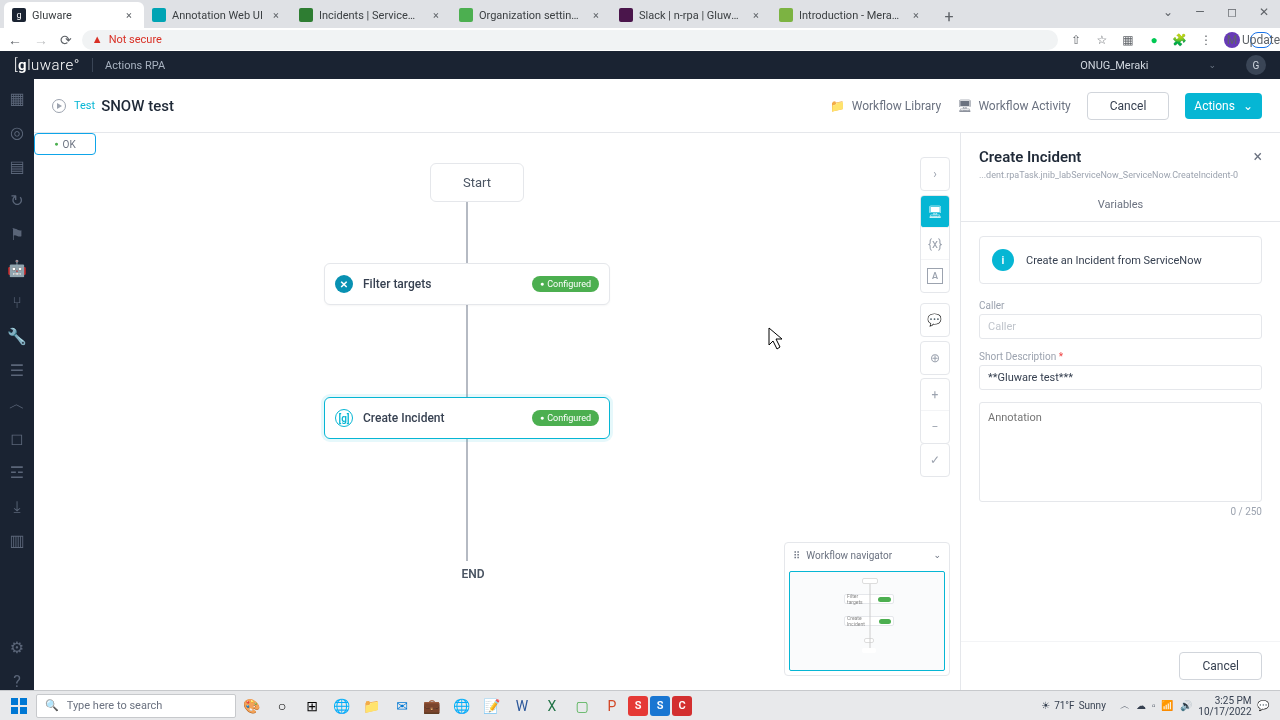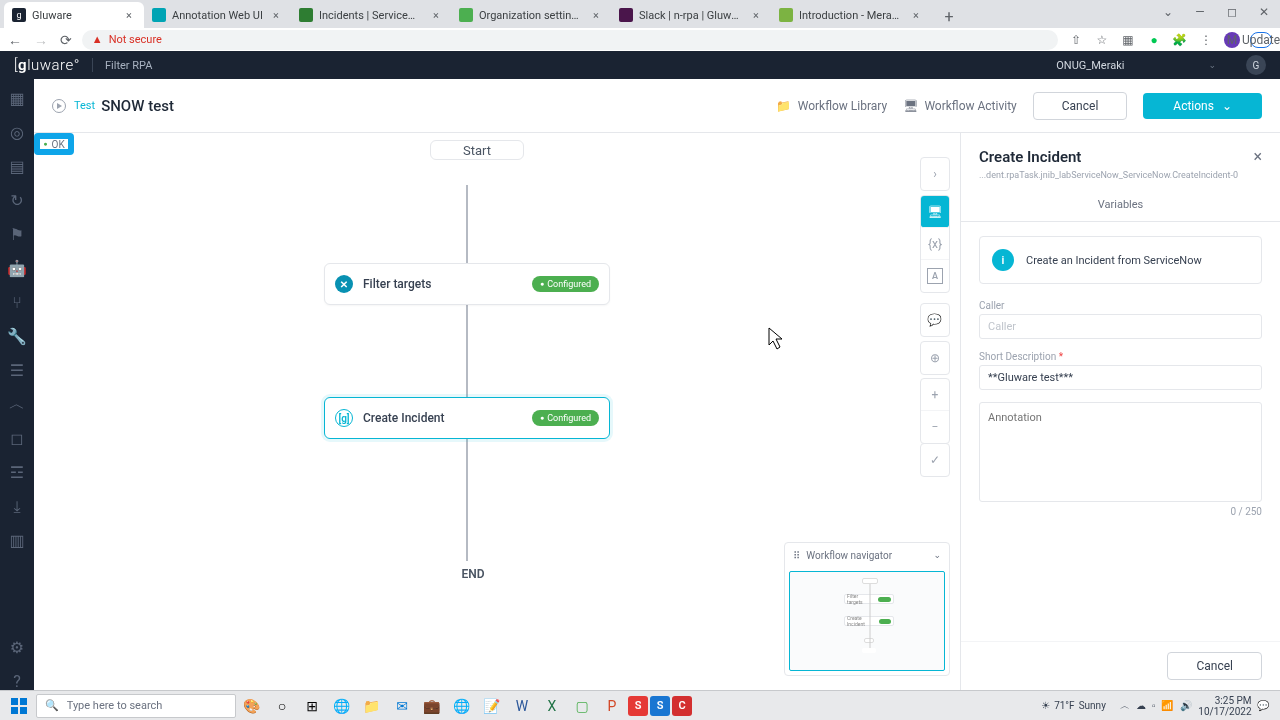--- a/index.html
+++ b/index.html
@@ -28,57 +28,57 @@
 .ext-icons span { width: 16px; height: 16px; display: flex; align-items: center; justify-content: center; color: #5f6368; font-size: 12px; }
 .update-btn { border: 1px solid #1a73e8; color: #1a73e8; border-radius: 12px; padding: 1px 10px; font-size: 11px; cursor: pointer; }
 .avatar-small { width: 20px; height: 20px; border-radius: 50%; background: #673ab7; color: #fff; display: flex; align-items: center; justify-content: center; font-size: 10px; }
 
 
 .app-header { height: 28px; background: #1a2332; display: flex; align-items: center; padding: 0 14px; color: #fff; }
 .logo { font-size: 15px; font-weight: 300; letter-spacing: 0.5px; }
 .logo .g { font-weight: 600; }
 .divider-v { width: 1px; height: 14px; background: #3a4556; margin: 0 12px; }
 .app-name { font-size: 11px; color: #a8b2c0; }
-.org-select { margin-left: auto; font-size: 11px; color: #d0d6de; display: flex; align-items: center; gap: 84px; cursor: pointer; }
+.org-select { margin-left: auto; font-size: 11px; color: #d0d6de; display: flex; align-items: center; gap: 60px; cursor: pointer; }
 .org-select .chev { font-size: 9px; color: #6b7684; }
 .profile-badge { width: 20px; height: 20px; border-radius: 50%; background: #3a4556; color: #d0d6de; display: flex; align-items: center; justify-content: center; font-size: 10px; margin-left: 30px; }
 
 
 .left-sidebar { position: absolute; left: 0; top: 79px; width: 34px; height: calc(100% - 79px - 30px); background: #1a2332; display: flex; flex-direction: column; align-items: center; padding-top: 10px; gap: 16px; }
 .left-sidebar .icon { width: 18px; height: 18px; color: #5a6578; cursor: pointer; display: flex; align-items: center; justify-content: center; }
 .left-sidebar .icon.active { color: #00bcd4; }
 .left-sidebar .spacer { flex: 1; }
 
 
 .toolbar { position: absolute; left: 34px; top: 79px; right: 0; height: 54px; background: #fff; border-bottom: 1px solid #e5e7eb; display: flex; align-items: center; padding: 0 18px; }
 .play-btn { width: 14px; height: 14px; border: 1.5px solid #9ca3af; border-radius: 50%; display: flex; align-items: center; justify-content: center; margin-right: 8px; cursor: pointer; }
 .play-btn::before { content: ''; border-left: 5px solid #9ca3af; border-top: 3px solid transparent; border-bottom: 3px solid transparent; margin-left: 1px; }
 .test-label { color: #06b6d4; font-size: 11px; margin-right: 6px; }
 .wf-title { font-size: 15px; font-weight: 500; color: #1f2937; }
 .toolbar-right { margin-left: auto; display: flex; align-items: center; gap: 16px; }
 .tb-link { display: flex; align-items: center; gap: 6px; color: #6b7280; font-size: 12px; cursor: pointer; }
-.btn-outline { border: 1px solid #d1d5db; background: #fff; color: #374151; padding: 6px 28px; border-radius: 4px; font-size: 12px; cursor: pointer; }
-.btn-primary { background: #06b6d4; color: #fff; padding: 6px 30px; border-radius: 4px; font-size: 12px; cursor: pointer; display: flex; align-items: center; gap: 8px; border: none; }
+.btn-outline { border: 1px solid #d1d5db; background: #fff; color: #374151; padding: 6px 22px; border-radius: 4px; font-size: 12px; cursor: pointer; }
+.btn-primary { background: #06b6d4; color: #fff; padding: 6px 9px; border-radius: 4px; font-size: 12px; cursor: pointer; display: flex; align-items: center; gap: 8px; border: none; }
 
 
 .canvas { position: absolute; left: 34px; top: 133px; right: 320px; bottom: 30px; background: #fff; }
 .canvas svg.connector { position: absolute; pointer-events: none; }
 
 .node { position: absolute; background: #fff; border: 1px solid #e5e7eb; border-radius: 6px; display: flex; align-items: center; }
-.node-start { left: 396px; top: 7px; width: 94px; height: 20px; justify-content: center; font-size: 13px; color: #4b5563; align-items: center; }
+.node-start { left: 396px; top: 30px; width: 94px; height: 39px; justify-content: center; font-size: 13px; color: #4b5563; align-items: center; }
 .node-task { left: 290px; width: 286px; height: 42px; padding: 0 10px; gap: 10px; box-shadow: 0 1px 2px rgba(0,0,0,0.04); }
 .node-filter { top: 130px; }
 .node-create { top: 264px; border: 1.5px solid #06b6d4; box-shadow: 0 0 0 3px rgba(6,182,212,0.1); }
 .node-icon { width: 18px; height: 18px; border-radius: 50%; display: flex; align-items: center; justify-content: center; font-size: 10px; font-weight: 600; }
 .node-icon.teal { background: #0891b2; color: #fff; }
 .node-icon.outline { border: 1.5px solid #06b6d4; color: #06b6d4; }
 .node-label { font-size: 12px; color: #374151; font-weight: 500; }
 .badge { margin-left: auto; background: #4caf50; color: #fff; font-size: 9px; padding: 3px 8px; border-radius: 10px; display: flex; align-items: center; gap: 3px; }
 .badge::before { content: '●'; font-size: 7px; }
-.node-ok { left: 411px; top: 392px; width: 40px; height: 22px; border-radius: 4px; display: flex; align-items: center; justify-content: center; gap: 4px; font-size: 10px; color: #6b7280; background: #fff; border: 6px solid #0ea5e9; }
+.node-ok { left: 411px; top: 392px; width: 62px; height: 22px; border-radius: 4px; display: flex; align-items: center; justify-content: center; gap: 4px; font-size: 10px; color: #6b7280; background: #fff; border: 1px solid #0ea5e9; }
 .node-ok::before { content: '●'; color: #4caf50; font-size: 7px; }
 .node-end { left: 404px; top: 428px; width: 70px; height: 26px; justify-content: center; font-size: 12px; font-weight: 600; color: #4b5563; border: none; }
 
 .cursor { position: absolute; left: 734px; top: 194px; width: 18px; height: 24px; pointer-events: none; }
 
 
 .canvas-toolbar { position: absolute; right: 10px; top: 24px; width: 30px; display: flex; flex-direction: column; background: #fff; border: 1px solid #e5e7eb; border-radius: 4px; }
 .canvas-toolbar .ct-btn { height: 32px; display: flex; align-items: center; justify-content: center; color: #9ca3af; cursor: pointer; border-bottom: 1px solid #f3f4f6; font-size: 12px; }
 .canvas-toolbar .ct-btn:last-child { border-bottom: none; }
 .canvas-toolbar .ct-btn.active { background: #06b6d4; color: #fff; border-radius: 3px; }
@@ -193,21 +193,21 @@
       <span>⋮</span>
       <span class="avatar-small">M</span>
       <span class="update-btn">Update</span>
     </div>
   </div>
 </div>
 
 <div class="app-header">
   <span class="logo">[<span class="g">g</span>luware°</span>
   <span class="divider-v"></span>
-  <span class="app-name">Filter RPA</span>
+  <span class="app-name">Actions RPA</span>
   <div class="org-select">
     <span>ONUG_Meraki</span>
     <span class="chev">⌄</span>
   </div>
   <div class="profile-badge">G</div>
 </div>
 
 <div class="left-sidebar">
   <span class="icon">▦</span>
   <span class="icon">◎</span>

